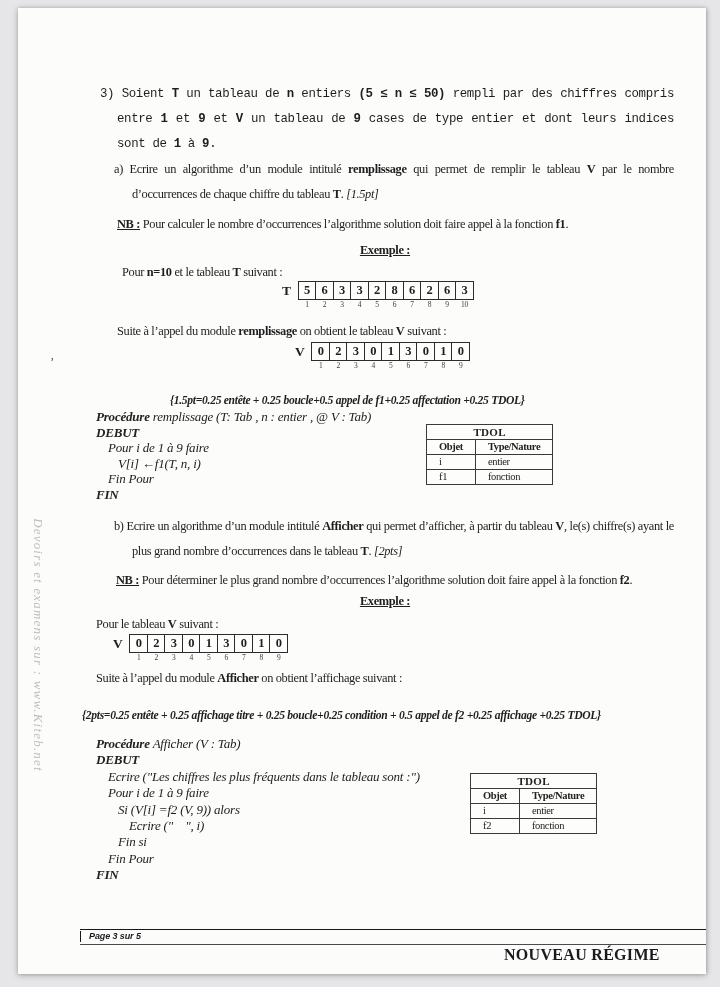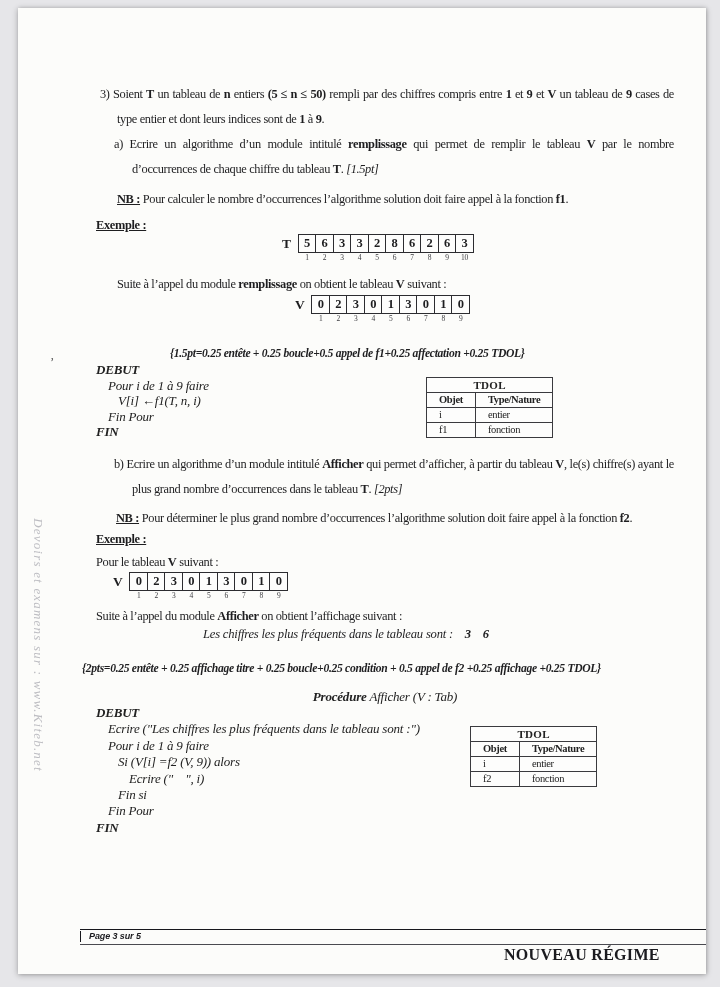--- a/index.html
+++ b/index.html
@@ -29,26 +29,26 @@
     box-sizing:border-box;
     padding:74px 32px 0 78px;
     font-size:12.4px;line-height:25px;letter-spacing:-0.35px;
     color:#1e1e20;
   }
   .sb{font-weight:bold}
   .si{font-style:italic}
   .su{text-decoration:underline}
   p{margin:0}
   .para{text-align:justify}
-  .hang-intro{padding-left:21px;text-indent:-17px;}
+  .hang-intro{padding-left:21px;text-indent:-17px;font-family:Liberation Mono, monospace;}
   .h-travail{font-weight:bold;margin-top:4px;letter-spacing:-0.2px;}
   .item{padding-left:36px;text-indent:-18px;}
   .nb-a{padding-left:21px;margin-top:5px;}
   .nb-b{padding-left:56px;text-indent:-36px;margin-top:4px;}
-  .exemple{font-weight:bold;text-decoration:underline;margin-top:1px;}
+  .exemple{font-weight:bold;text-decoration:underline;margin-top:1px;text-align:center;}
   .exemple-b{margin-top:-4px;}
   .pour-n10{padding-left:26px;margin-top:-3px;}
   .pour-v{margin-top:-2px;}
   .suite-r{padding-left:21px;margin-top:10px;}
   .suite-a{margin-top:4px;font-family:Liberation Serif, serif;}
 
   
   .array-row{display:flex;align-items:flex-start;line-height:normal;}
   .t-row{margin-left:186px;margin-top:-4px;}
   .v-row1{margin-left:199px;margin-top:-2px;}
@@ -128,20 +128,21 @@
 
       <p class="para hang-intro"><span>3) Soient </span><span class="sb">T</span><span> un tableau de </span><span class="sb">n</span><span> entiers </span><span class="sb">(5 ≤ n ≤ 50)</span><span> rempli par des chiffres compris entre </span><span class="sb">1</span><span> et </span><span class="sb">9</span><span> et </span><span class="sb">V</span><span> un tableau de </span><span class="sb">9</span><span> cases de type entier et dont leurs indices sont de </span><span class="sb">1</span><span> à </span><span class="sb">9</span><span>.</span></p>
 
 
       <p class="para item"><span>a) Ecrire un algorithme d’un module intitulé </span><span class="sb">remplissage</span><span> qui permet de remplir le tableau </span><span class="sb">V</span><span> par le nombre d’occurrences de chaque chiffre du tableau </span><span class="sb">T</span><span>. </span><span class="si">[1.5pt]</span></p>
 
       <p class="para nb-a"><span class="sb su">NB :</span><span> Pour calculer le nombre d’occurrences l’algorithme solution doit faire appel à la fonction </span><span class="sb">f1</span><span>.</span></p>
 
       <p class="exemple">Exemple :</p>
 
+      <p class="pour-n10"><span>Pour </span><span class="sb">n=10</span><span> et le tableau </span><span class="sb">T</span><span> suivant :</span></p>
 
       <div class="array-row t-row">
         <span class="arr-label">T</span>
         <div class="arr-cells">
             <span class="acell">
               <span class="abox">5</span>
               <span class="aidx">1</span>
             </span>
             <span class="acell">
               <span class="abox">6</span>
@@ -223,20 +224,21 @@
               <span class="abox">0</span>
               <span class="aidx">9</span>
             </span>
           </div>
       </div>
 
       <div class="bareme bareme1">{1.5pt=0.25 entête + 0.25 boucle+0.5 appel de f1+0.25 affectation +0.25 TDOL}</div>
 
       <div class="proc proc1">
         <div class="code code1">
+            <div class="codeline" style="padding-left: 0px;"><span class="sb">Procédure</span><span> remplissage (T: Tab , n : entier , @ V : Tab)</span></div>
             <div class="codeline" style="padding-left: 0px;"><span class="sb">DEBUT</span></div>
             <div class="codeline" style="padding-left: 12px;"><span>Pour i de 1 à 9 faire</span></div>
             <div class="codeline" style="padding-left: 22px;"><span>V[i] ←f1(T, n, i)</span></div>
             <div class="codeline" style="padding-left: 12px;"><span>Fin Pour</span></div>
             <div class="codeline" style="padding-left: 0px;"><span class="sb">FIN</span></div>
           </div>
         <table class="tdol tdol1">
           <tbody>
               <tr>
             <th colspan="2">TDOL</th>
@@ -302,27 +304,26 @@
             </span>
             <span class="acell">
               <span class="abox">0</span>
               <span class="aidx">9</span>
             </span>
           </div>
       </div>
 
       <p class="suite-a"><span>Suite à l’appel du module </span><span class="sb">Afficher</span><span> on obtient l’affichage suivant :</span></p>
 
-      <div class="out-line"><span class="si">Les chiffres les plus fréquents dans le tableau sont :</span><span>    </span><span class="sb si">3</span><span>    </span><span class="sb si">6</span></div>
 
       <div class="bareme bareme2">{2pts=0.25 entête + 0.25 affichage titre + 0.25 boucle+0.25 condition + 0.5 appel de f2 +0.25 affichage +0.25 TDOL}</div>
 
       <div class="proc proc2">
         <div class="code code2">
-            <div class="codeline" style="padding-left: 0px; text-align: center;"><span class="sb">Procédure</span><span> Afficher (V : Tab)</span></div>
+            <div class="codeline" style="padding-left: 0px;"><span class="sb">Procédure</span><span> Afficher (V : Tab)</span></div>
             <div class="codeline" style="padding-left: 0px;"><span class="sb">DEBUT</span></div>
             <div class="codeline" style="padding-left: 12px;"><span>Ecrire ("Les chiffres les plus fréquents dans le tableau sont :")</span></div>
             <div class="codeline" style="padding-left: 12px;"><span>Pour i de 1 à 9 faire</span></div>
             <div class="codeline" style="padding-left: 22px;"><span>Si (V[i] =f2 (V, 9)) alors</span></div>
             <div class="codeline" style="padding-left: 33px;"><span>Ecrire ("    ", i)</span></div>
             <div class="codeline" style="padding-left: 22px;"><span>Fin si</span></div>
             <div class="codeline" style="padding-left: 12px;"><span>Fin Pour</span></div>
             <div class="codeline" style="padding-left: 0px;"><span class="sb">FIN</span></div>
           </div>
         <table class="tdol tdol2">

